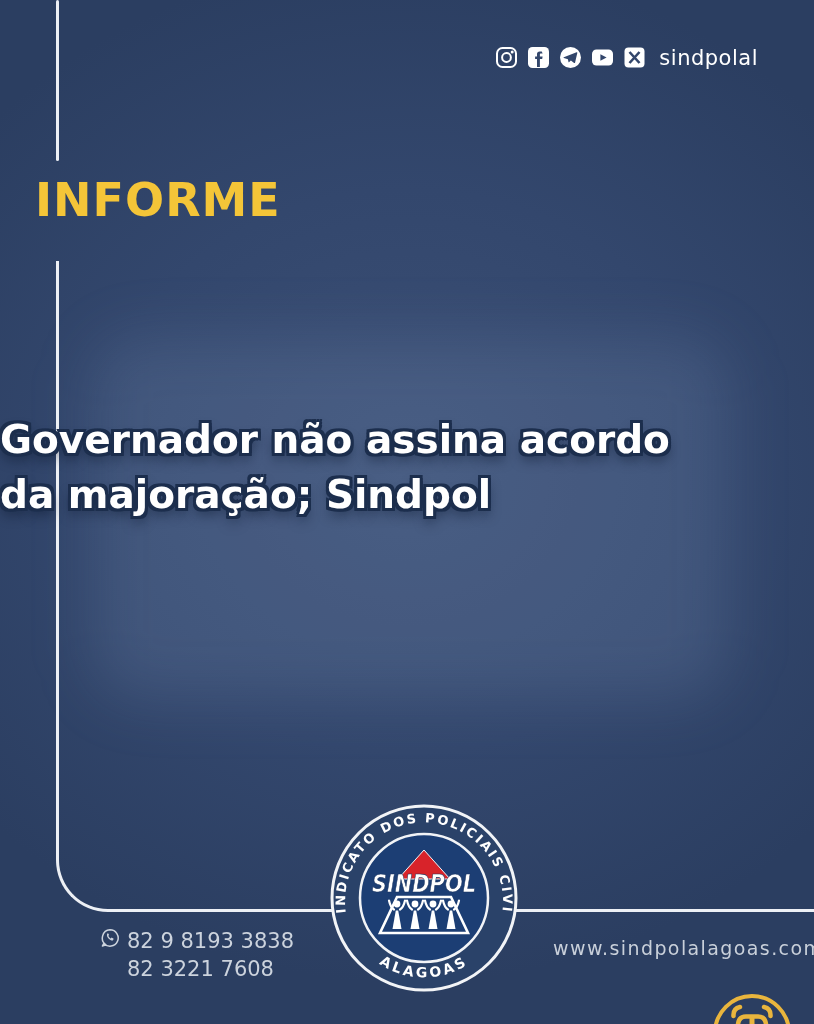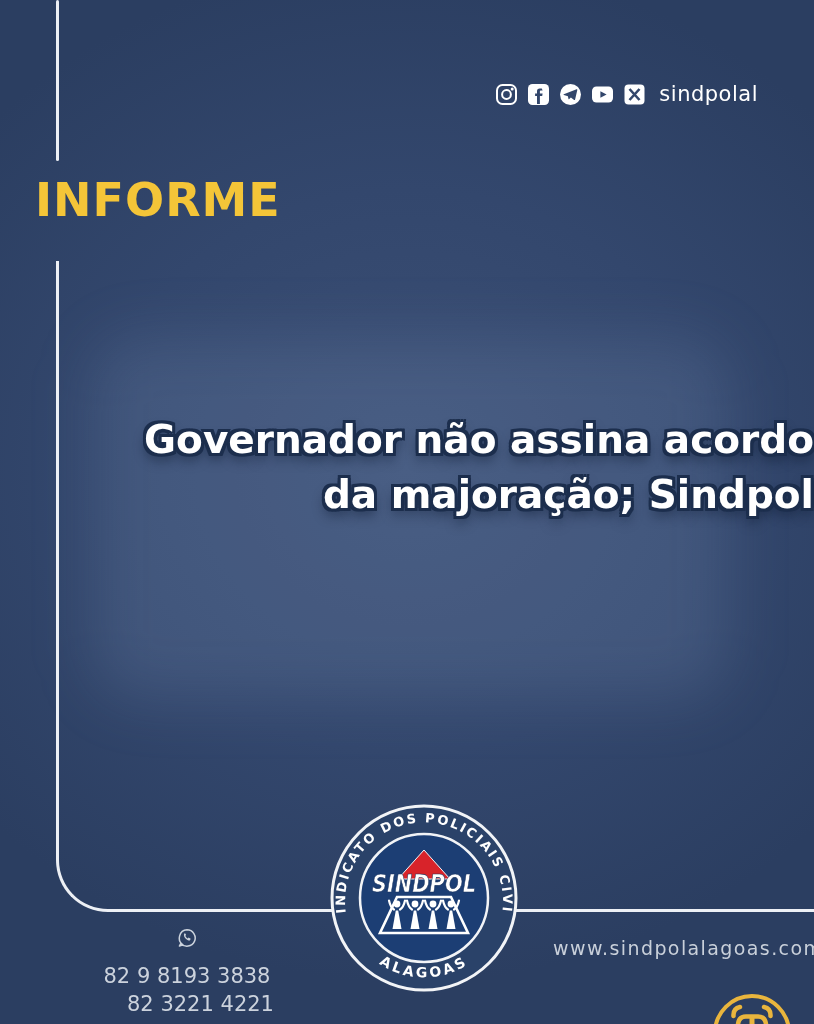--- a/index.html
+++ b/index.html
@@ -25,54 +25,54 @@
   }
   .frame-main{
     left:56px;top:261px;right:-2px;height:648px;
     border-left:3px solid #edf0f5;
     border-bottom:3px solid #edf0f5;
     border-bottom-left-radius:52px;
   }
 
   
   .social-row{
-    top:46px;right:56px;display:flex;align-items:center;gap:9px;margin-top:36px;
+    top:46px;right:56px;display:flex;align-items:flex-start;gap:9px;
   }
   .social-row svg{display:block;}
   .social-handle{
     color:#ffffff;font-size:21px;letter-spacing:0.5px;margin-left:4px;
   }
 
   
   .page-title{
     left:35px;top:164px;
     color:#f4c538;font-size:46px;font-weight:bold;letter-spacing:1px;
     line-height:72px;
   }
 
   
   .headline{
-    left:0;top:412px;width:814px;text-align:right;
+    left:0;top:412px;width:814px;text-align:left;
     color:#ffffff;font-weight:bold;font-size:39px;line-height:55px;
     text-shadow:
       -3px -3px 0 #1c2e4d, 3px -3px 0 #1c2e4d,
       -3px 3px 0 #1c2e4d, 3px 3px 0 #1c2e4d,
       -3px 0 0 #1c2e4d, 3px 0 0 #1c2e4d,
       0 -3px 0 #1c2e4d, 0 3px 0 #1c2e4d,
       0 7px 12px rgba(8,18,38,0.55);
   }
 
   
   .logo-wrap{left:328px;top:802px;width:192px;height:192px;}
 
   
   .phones{
     left:100px;top:927px;color:#ccd3dd;font-size:21px;line-height:28px;
   }
-  .phone-line{display:flex;align-items:center;gap:7px;flex-direction:column;}
+  .phone-line{display:flex;align-items:center;gap:7px;}
   .phone-line2{margin-left:27px;}
   .website{
     left:553px;top:937px;width:256px;text-align:center;
     color:#c9d0da;font-size:19px;letter-spacing:1.4px;
   }
 
   
   .corner-mark{left:702px;top:991px;width:100px;height:33px;overflow:hidden;}
 </style>
 </head>
@@ -174,21 +174,21 @@
 <div class="abs phones">
   <div class="phone-line">
     <span>
       <svg width="20" height="20" viewBox="0 0 20 20">
         <path d="M10,1.8 a8.2,8.2 0 1 1 -6.2,13.6 L2.4,18.0 L6.0,16.8 A8.2,8.2 0 0 1 10,1.8 Z" fill="none" stroke="#ccd3dd" stroke-width="1.5" stroke-linejoin="round"></path>
         <path d="M7.0,6.3 c-0.7,2.9 3.2,6.6 5.9,6.3 l0.8,-1.9 -2.1,-1.2 -0.9,0.9 c-1.1,-0.5 -2.0,-1.5 -2.4,-2.6 l0.9,-0.8 -1.3,-1.9 Z" fill="#ccd3dd"></path>
       </svg>
     </span>
     <span>82 9 8193 3838</span>
   </div>
-  <div class="phone-line phone-line2">82 3221 4221</div>
+  <div class="phone-line phone-line2">82 3221 7608</div>
 </div>
 
 <div class="abs website">www.sindpolalagoas.com.br</div>
 
 <div class="abs corner-mark">
   <svg width="100" height="33" viewBox="0 0 100 33">
     <circle cx="50" cy="42" r="37" fill="#2b3e61" stroke="#e9b53d" stroke-width="4"></circle>
     <path d="M 38,16 Q 31,17.5 31.5,25" fill="none" stroke="#e9b53d" stroke-width="4.5" stroke-linecap="round"></path>
     <path d="M 62,16 Q 69,17.5 68.5,25" fill="none" stroke="#e9b53d" stroke-width="4.5" stroke-linecap="round"></path>
     <path d="M 36,33 Q 37,25.5 44,25.5 L 56,25.5 Q 63,25.5 64,33" fill="none" stroke="#e9b53d" stroke-width="4.5" stroke-linecap="round"></path>

